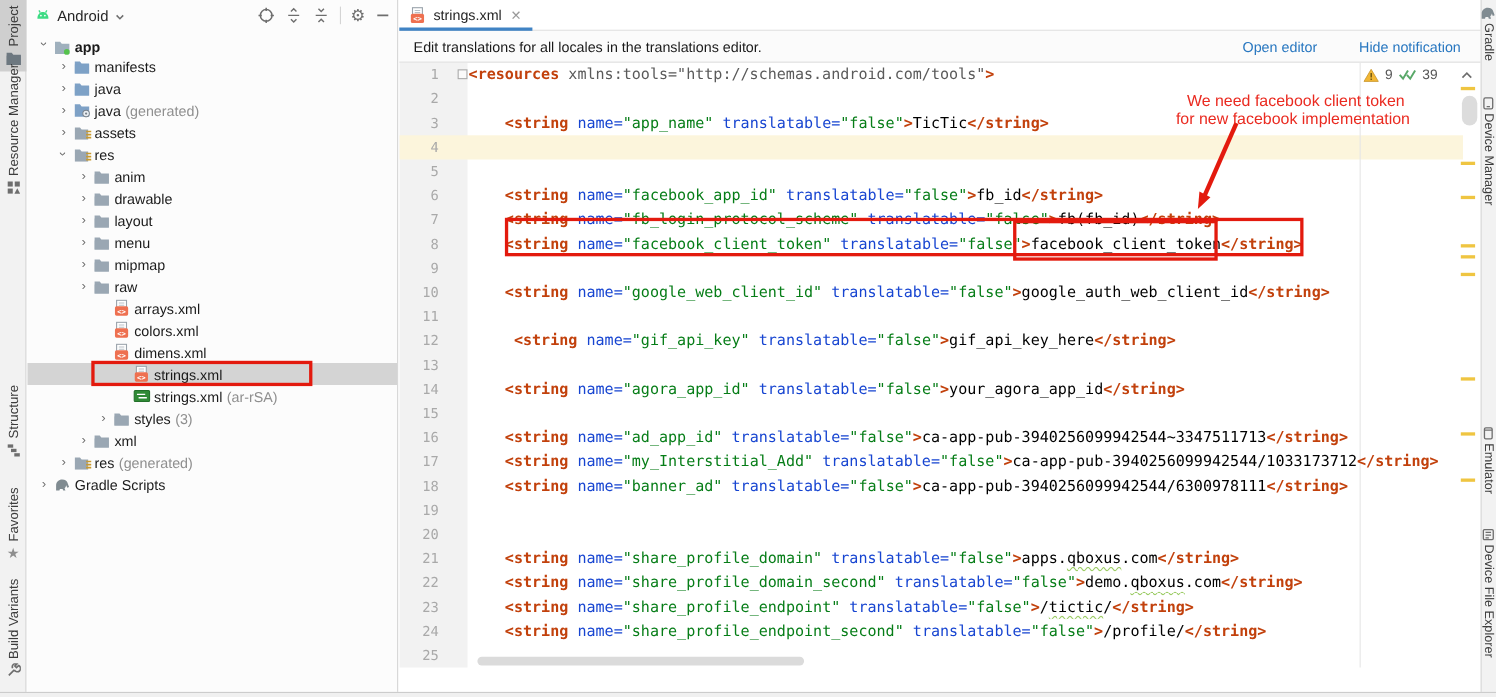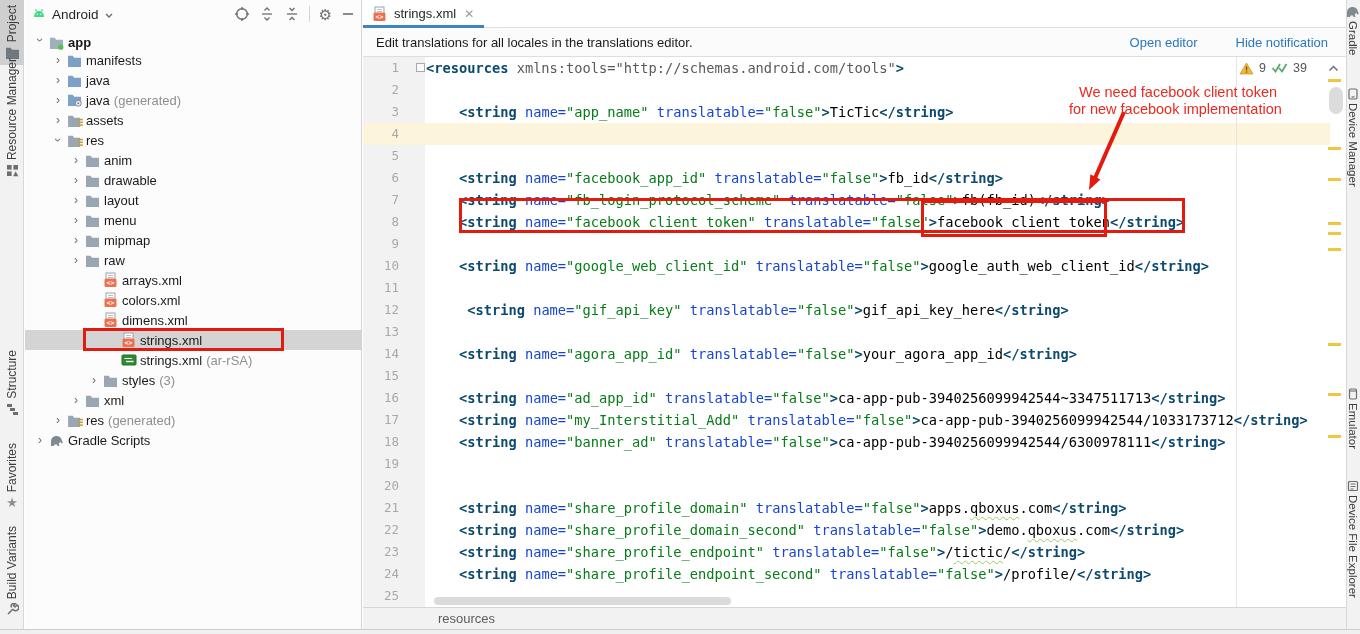--- a/index.html
+++ b/index.html
@@ -47,21 +47,21 @@
 
   .editor-body{position:relative;height:550px;overflow:hidden;}
   .gutter-bg{position:absolute;left:0;top:0;width:62px;height:550px;background:#f2f2f2;z-index:0;}
   .caret-row{position:absolute;left:0;top:66px;height:22px;right:16px;background:#fcf5dc;z-index:1;}
   .margin-guide{position:absolute;left:873px;top:0;width:1px;height:550px;background:#e6e6e6;z-index:1;}
   .gutter{position:absolute;left:0;top:0;width:62px;z-index:2;font-family:"DejaVu Sans Mono",monospace;font-size:12.5px;color:#a9a9a9;text-align:right;}
   .gutter .gl{height:22px;line-height:22px;padding-right:26px;}
   .fold-box{position:absolute;left:53px;top:6px;width:9px;height:9px;background:#fafafa;border:1px solid #a9a9a9;z-index:2;}
   .code{position:absolute;left:62px;top:0;right:20px;z-index:2;font-family:"DejaVu Sans Mono",monospace;font-size:13.7px;}
   .cl{height:22px;line-height:22px;white-space:pre;padding-left:1px;}
-  .tk-tag{color:#0c4a6e;font-weight:600;}
+  .tk-tag{color:#c2410c;font-weight:600;}
   .tk-attr{color:#1745d1;}
   .tk-val{color:#067d17;}
   .tk-ns{color:#5a5a5a;}
   .tk-txt{color:#000;}
   .typo{text-decoration:underline wavy #9ccc65 1px;text-underline-offset:3px;}
 
   .inspections{position:absolute;left:876px;top:2px;height:18px;display:flex;align-items:center;gap:5px;z-index:4;font-size:12.5px;color:#555;}
   .error-stripe{position:absolute;left:962px;top:0;width:21px;height:550px;z-index:3;}
   .estripe-mark{position:absolute;left:3px;width:13px;height:3px;background:#efc541;}
   .vthumb{position:absolute;left:966px;top:30px;width:14px;height:27px;background:#dcdcdc;border-radius:7px;z-index:3;}
@@ -519,23 +519,20 @@
         <polygon points="11,88 22.4,77.4 12.4,72.2" fill="#e31a0e"></polygon>
       </svg>
       <div class="annotation">
         <div class="a1">We need facebook client token</div>
         <div>for new facebook implementation</div>
       </div>
 
       <div class="hscroll"></div>
     </div>
 
-    <div class="breadcrumbs">
-      <span>resources</span>
-    </div>
   </div>
 
   <div class="right-stripe" id="rightStripe">
       <div class="rs-item" style="top: 4px;">
         <span class="stripe-ic"><svg width="16" height="14" viewBox="0 0 16 14">
             <path d="M2 13 V8.5 C2 5.2 4.4 3 7.5 3 c2.7 0 4.6 1.5 5.1 3.6 l1.2 3.2 -1.7.7 -.9-2.3 c-.2 1.1-.7 2-1.5 2.6 l.8 2.2 h-2 l-.6-1.5 h-2.4 l-.5 1.5 z" fill="#808b91"></path>
           </svg></span>
         <span class="vtext-down">Gradle</span>
       </div>
       <div class="rs-item" style="top: 88px;">

